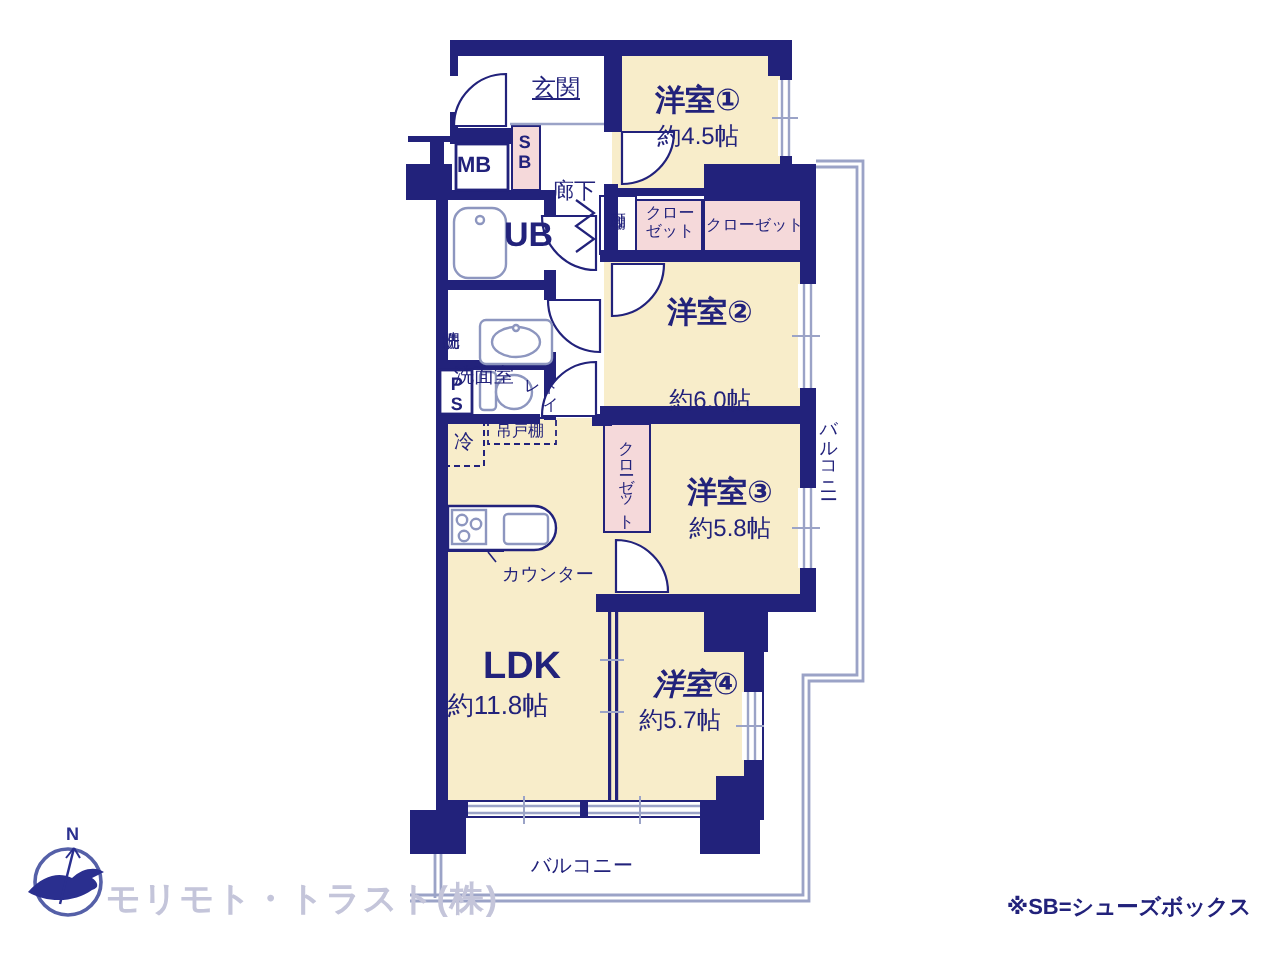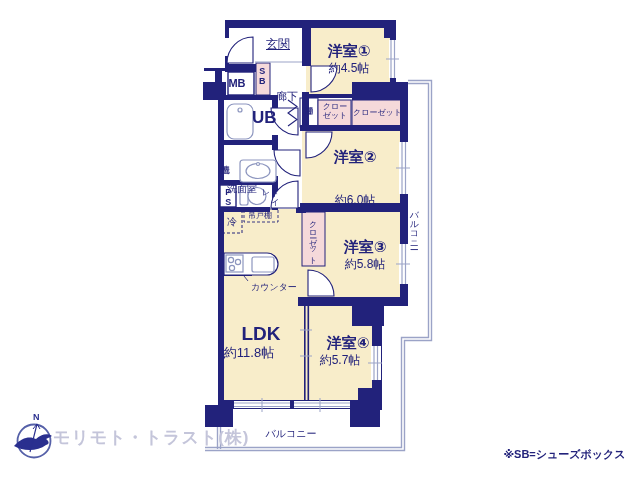--- a/index.html
+++ b/index.html
@@ -164,28 +164,28 @@
 
 <div class="lbl c b" style="left:226px;top:323px;width:70px;font-size:19px;">LDK</div>
 <div class="lbl c" style="left:214px;top:346px;width:70px;font-size:13px;">約11.8帖</div>
 
 <div class="lbl c b" style="left:318px;top:42px;width:62px;font-size:15px;">洋室①</div>
 <div class="lbl c" style="left:318px;top:62px;width:62px;font-size:12px;">約4.5帖</div>
 <div class="lbl c b" style="left:324px;top:148px;width:62px;font-size:15px;">洋室②</div>
 <div class="lbl c" style="left:324px;top:168px;width:62px;font-size:12px;margin-top:26px;">約6.0帖</div>
 <div class="lbl c b" style="left:334px;top:238px;width:62px;font-size:15px;">洋室③</div>
 <div class="lbl c" style="left:334px;top:258px;width:62px;font-size:12px;">約5.8帖</div>
-<div class="lbl c b" style="left:308px;top:334px;width:80px;font-size:15px;">洋室④</div>
+<div class="lbl c b" style="left:308px;top:334px;width:80px;font-size:15px;font-style:italic;">洋室④</div>
 <div class="lbl c" style="left:308px;top:354px;width:64px;font-size:12px;">約5.7帖</div>
 
 <div class="lbl v" style="left:304px;top:101px;height:26px;font-size:7.5px;">可動棚</div>
 <div class="lbl c wrap" style="left:320px;top:102px;width:30px;font-size:8px;">クローゼット</div>
 <div class="lbl c" style="left:353px;top:108px;width:48px;font-size:8px;">クローゼット</div>
 <div class="lbl v" style="left:308px;top:215px;height:50px;font-size:8px;">クローゼット</div>
 
 <div class="lbl v" style="left:409px;top:204px;height:50px;font-size:9px;">バルコニー</div>
 <div class="lbl c" style="left:263px;top:428px;width:56px;font-size:10px;">バルコニー</div>
 
 <div class="lbl b" style="left:33px;top:412px;font-size:9px;color:#2a2f8f;">N</div>
-<div class="lbl b" style="left:53px;top:428px;font-size:17px;color:#c4c5da;letter-spacing:1px;">モリモト・トラスト(株)</div>
+<div class="lbl b" style="left:53px;top:440px;font-size:17px;color:#c4c5da;letter-spacing:1px;">モリモト・トラスト(株)</div>
 <div class="lbl b" style="left:497px;top:448px;width:135px;font-size:11px;text-align:center;">※SB=シューズボックス</div>
 
 </div>
 
 </body></html>

